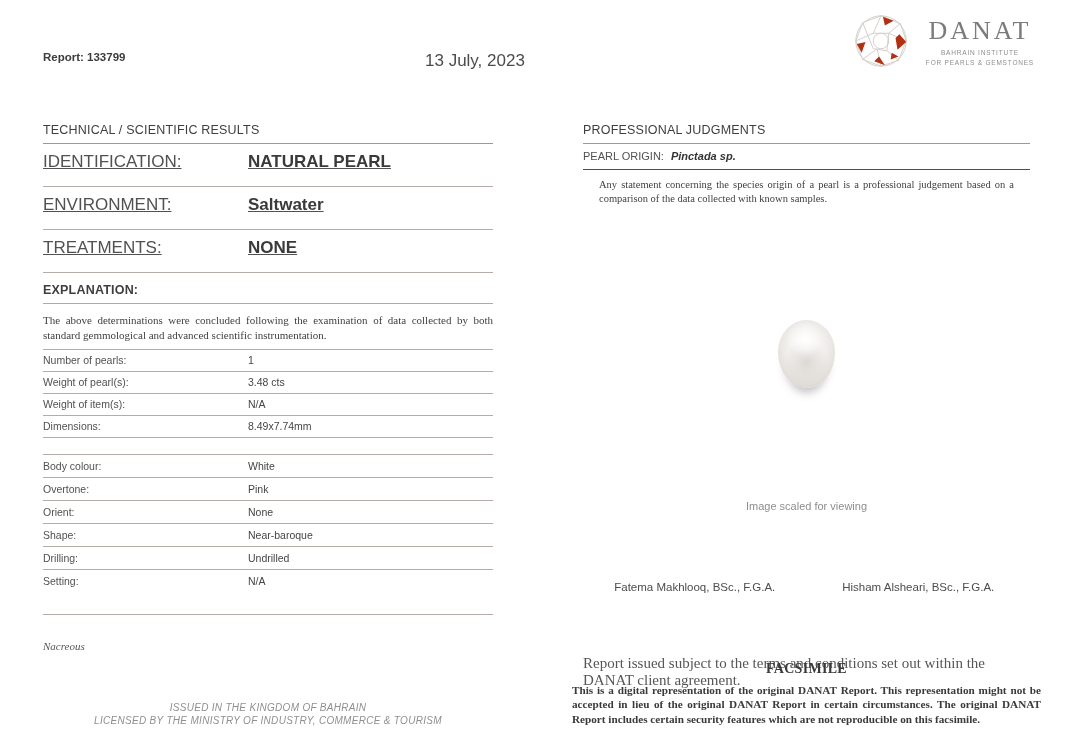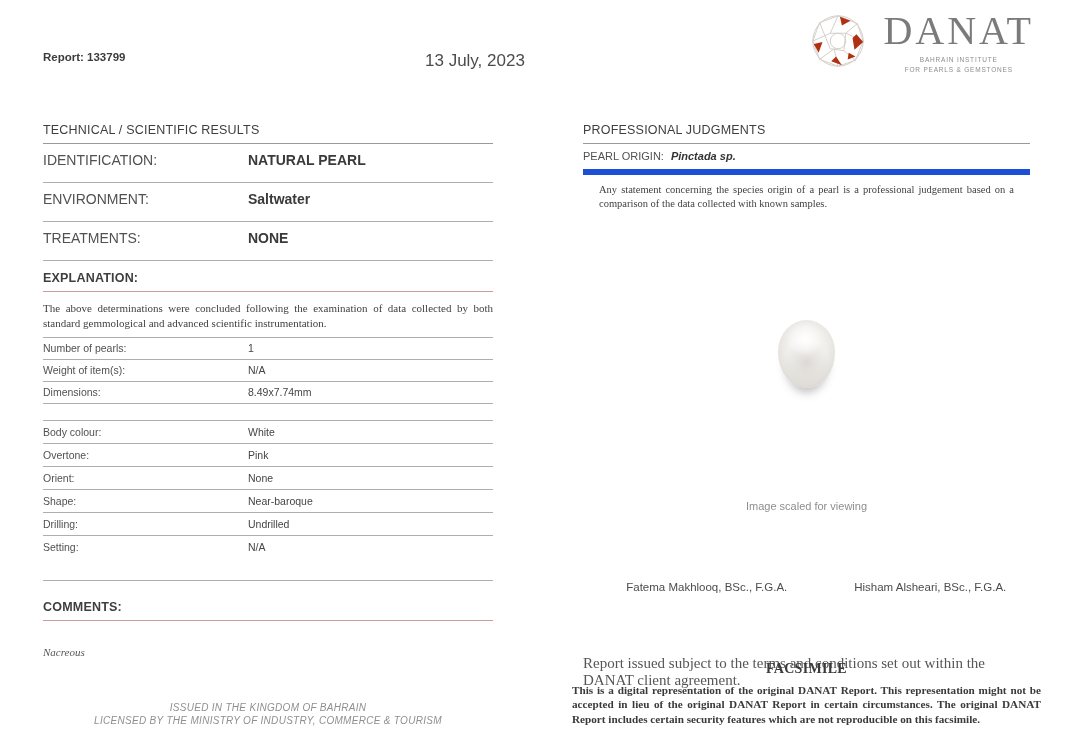--- a/index.html
+++ b/index.html
@@ -6,65 +6,65 @@
   html,body { margin:0; padding:0; background:#fff; }
   .page {
     position:relative; width:1080px; height:745px; background:#ffffff;
     font-family:"Liberation Sans", sans-serif; color:#3d3d3d; overflow:hidden;
   }
   
   .report-no { position:absolute; left:43px; top:51px; font-size:11.5px; font-weight:bold; color:#3c3c3c; }
   .date { position:absolute; left:425px; top:51px; font-size:17px; color:#4c4c4c; }
   .brand { position:absolute; right:46px; top:10px; display:flex; align-items:center; gap:14px; }
   .brand-text { display:flex; flex-direction:column; align-items:center; }
-  .brand-name { font-family:"Liberation Serif", serif; font-size:40px; letter-spacing:3px; color:#7b7b7b; line-height:1; }
+  .brand-name { font-family:"Liberation Serif", serif; font-size:26px; letter-spacing:3px; color:#7b7b7b; line-height:1; }
   .brand-sub { margin-top:4px; font-size:6.5px; letter-spacing:0.8px; color:#8d8d8d; text-align:center; line-height:1.5; }
   
   .sec-title { margin:0; font-size:12.5px; font-weight:normal; color:#3e3e3e; letter-spacing:0.2px;
     padding:3px 0 6px; border-bottom:1px solid #9a9a9a; }
   .red-title { margin:0; font-size:12.5px; font-weight:bold; color:#3e3e3e; letter-spacing:0.2px;
     padding:2px 0 6px; border-bottom:1px solid #cb9f97; }
   .serif { font-family:"Liberation Serif", serif; }
   
   .left-col { position:absolute; left:43px; top:120px; width:450px; }
-  .kv-lg { display:flex; align-items:flex-start; padding:8px 0 14px; border-bottom:1px solid #b3aca8; font-size:14px; color:#515151; }
+  .kv-lg { display:flex; align-items:flex-start; padding:8px 0 14px; border-bottom:1px solid #b3aca8; font-size:17px; color:#515151;text-decoration:underline; }
   .kv-lg .k { width:205px; }
   .kv-lg .v { font-weight:bold; color:#3a3a3a; }
   .expl-title { margin-top:8px; }
   .para { margin:9px 0 0; font-size:11px; line-height:1.32; text-align:justify; color:#3f3f3f; }
   .tbl { margin-top:7px; border-top:1px solid #b3aca8; }
   .tbl2 { margin-top:16px; }
   .tbl .row { display:flex; padding:4px 0 5px; border-bottom:1px solid #b3aca8; font-size:10.5px; color:#515151; }
   .tbl .row .k { width:205px; }
   .tbl .row .v { color:#454545; }
   .tbl2 .row { padding:5px 0 5px; }
   .tbl2 .row:last-child { border-bottom:none; }
   .hr-line { margin-top:22px; border:none; border-top:1px solid #b3aca8; height:0; }
   .comments-title { margin-top:17px; }
   .comment-body { margin-top:25px; font-style:italic; font-size:11px; color:#565656; }
   .footer-left { position:absolute; left:43px; top:702px; width:450px; text-align:center;
     font-style:italic; font-size:10px; letter-spacing:0.3px; color:#8f8f8f; line-height:1.25; }
   
   .right-col { position:absolute; left:583px; top:120px; width:447px; height:625px; }
-  .origin-row { display:flex; gap:7px; align-items:baseline; padding:6px 0 7px; border-bottom:6px solid #1d4ed8;
+  .origin-row { display:flex; gap:7px; align-items:baseline; padding:6px 0 7px; border-bottom:1px solid #1d4ed8;
     font-size:11px; color:#515151; }
   .origin-v { font-weight:bold; font-style:italic; color:#333; }
   .jnote { margin:8px 16px 0 16px; font-size:10.5px; line-height:1.3; text-align:justify; color:#3f3f3f; }
   .pearl-wrap { position:absolute; top:200px; left:0; width:100%; display:flex; justify-content:center; }
   .pearl {
     width:57px; height:68px;
     border-radius:50% 50% 49% 51% / 47% 47% 53% 53%;
     background:
       radial-gradient(ellipse 55% 42% at 47% 28%, rgba(255,255,255,0.95) 0%, rgba(255,255,255,0) 60%),
       radial-gradient(ellipse 70% 60% at 50% 62%, rgba(201,197,190,0.55) 0%, rgba(201,197,190,0) 55%),
       radial-gradient(ellipse 75% 70% at 50% 40%, #fbfaf8 0%, #f1efec 45%, #e2dfda 75%, #d7d4cf 92%, #e6e3de 100%);
     box-shadow: 0 12px 9px -7px rgba(90,90,90,0.35);
   }
   .img-caption { position:absolute; top:380px; left:0; width:100%; text-align:center; font-size:11px; color:#8e8e8e; }
-  .sigs { position:absolute; top:461px; left:12px; width:100%; display:flex; }
+  .sigs { position:absolute; top:461px; left:0; width:100%; display:flex; }
   .sig { flex:1; text-align:center; font-size:11.5px; color:#4c4c4c; }
   .terms { position:absolute; top:507px; left:0; width:100%; text-align:left; font-size:15px; color:#565656;margin-top:28px; }
   .fax { position:absolute; top:541px; left:-17px; width:481px; }
   .fax-title { margin:0 0 3px; text-align:center; font-size:14px; font-weight:bold; letter-spacing:0.3px; color:#3a3a3a; }
   .fax-body { margin:6px; font-size:11.2px; font-weight:bold; line-height:1.28; text-align:justify; color:#3a3a3a; }
 </style>
 </head>
 <body>
 
 <div class="page">
@@ -121,20 +121,24 @@
 
     <h3 class="red-title expl-title">EXPLANATION:</h3>
     <p class="para serif">The above determinations were concluded following the examination of data collected by both standard gemmological and advanced scientific instrumentation.</p>
 
     <div class="tbl">
       <div class="row">
         <span class="k">Number of pearls:</span>
         <span class="v">1</span>
       </div>
       <div class="row">
+        <span class="k">Weight of pearl(s):</span>
+        <span class="v">3.48 cts</span>
+      </div>
+      <div class="row">
         <span class="k">Weight of item(s):</span>
         <span class="v">N/A</span>
       </div>
       <div class="row">
         <span class="k">Dimensions:</span>
         <span class="v">8.49x7.74mm</span>
       </div>
     </div>
 
     <div class="tbl tbl2">
@@ -159,21 +163,20 @@
         <span class="v">Undrilled</span>
       </div>
       <div class="row">
         <span class="k">Setting:</span>
         <span class="v">N/A</span>
       </div>
     </div>
 
     <hr class="hr-line">
 
-    <h3 class="red-title comments-title">COMMENTS:</h3>
     <p class="comment-body serif">Nacreous</p>
   </div>
 
   <div class="footer-left">
     <span>ISSUED IN THE KINGDOM OF BAHRAIN</span><br>
     <span>LICENSED BY THE MINISTRY OF INDUSTRY, COMMERCE &amp; TOURISM</span>
   </div>
 
   <div class="right-col">
     <h2 class="sec-title">PROFESSIONAL JUDGMENTS</h2>

